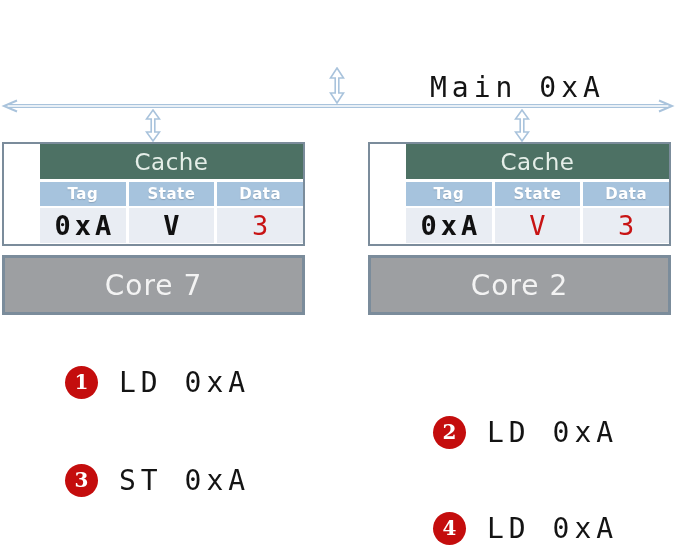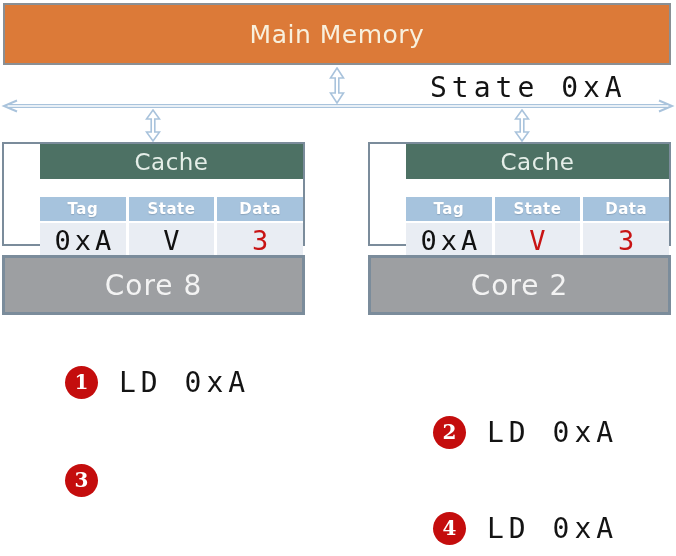--- a/index.html
+++ b/index.html
@@ -34,37 +34,37 @@
   .cache{
     position:absolute;top:142px;width:303px;height:104px;
     border:2px solid var(--box-border);background:#ffffff;padding-left:36px;
   }
   .cache-title{
     height:35px;background:var(--cache-title-fill);
     display:flex;align-items:center;justify-content:center;
     color:#e5eee8;font-size:23px;letter-spacing:.5px;
   }
   .cache-grid{
-    margin-top:18px;display:grid;grid-template-columns:1fr 1fr 1fr;
+    margin-top:3px;display:grid;grid-template-columns:1fr 1fr 1fr;
     grid-template-rows:24px 35px;gap:2px 3px;background:#ffffff;
   }
   .hcell{
     background:var(--table-header-fill);color:#ffffff;
     font-size:15px;font-weight:bold;letter-spacing:.5px;
     display:flex;align-items:center;justify-content:center;
     text-shadow:0 1px 1px rgba(90,110,130,.35);
   }
   .dcell{
     background:var(--table-row-fill);
     font-family:"DejaVu Sans Mono",monospace;font-size:27px;letter-spacing:4px;
     display:flex;align-items:center;justify-content:center;
     color:#111;text-indent:4px;
   }
   .dcell[data-color="red"]{color:var(--highlight-red);}
-  .dcell[data-color="black"]{color:#111;}
+  .dcell[data-color="black"]{color:#111;font-weight:bold;}
   .core{
     position:absolute;top:255px;width:303px;height:60px;
     background:var(--core-fill);border:3px solid var(--box-border);
     display:flex;align-items:center;justify-content:center;
   }
   .core span{color:#f3f3f3;font-size:28px;letter-spacing:1px;}
   .cache-left,.core-left{left:2px;}
   .cache-right,.core-right{left:368px;}
   .op{
     position:absolute;display:flex;align-items:center;gap:21px;height:34px;
@@ -82,36 +82,33 @@
   #op-1{left:65px;top:365px;}
   #op-2{left:433px;top:415px;}
   #op-3{left:65px;top:463px;}
   #op-4{left:433px;top:511px;}
 </style>
 </head>
 <body>
 
 <div class="stage">
 
-  <div class="memory">
-    <span>Main Memory</span>
-  </div>
 
   <svg class="svgabs" style="left:329px;top:67px" width="16" height="37" viewBox="0 0 16 37">
     <path d="M8,1 L14.5,11 L9.8,11 L9.8,26 L14.5,26 L8,36 L1.5,26 L6.2,26 L6.2,11 L1.5,11 Z" fill="#ffffff" stroke="#a9c3dc" stroke-width="1.6"></path>
   </svg>
 
   <svg class="svgabs" style="left:0;top:99px" width="676" height="14" viewBox="0 0 676 14">
     <line x1="9" y1="5.6" x2="667" y2="5.6" stroke="#a9c3dc" stroke-width="1.4"></line>
     <line x1="9" y1="8.4" x2="667" y2="8.4" stroke="#a9c3dc" stroke-width="1.4"></line>
     <path d="M17,1.5 L4,7 L17,12.5" fill="none" stroke="#a9c3dc" stroke-width="2"></path>
     <path d="M659,1.5 L672,7 L659,12.5" fill="none" stroke="#a9c3dc" stroke-width="2"></path>
   </svg>
 
-  <div class="bus-label">State 0xA</div>
+  <div class="bus-label">Main 0xA</div>
 
   <svg class="svgabs" style="left:145px;top:109px" width="16" height="33" viewBox="0 0 16 33">
     <path d="M8,1 L14.5,10 L9.8,10 L9.8,23 L14.5,23 L8,32 L1.5,23 L6.2,23 L6.2,10 L1.5,10 Z" fill="#ffffff" stroke="#a9c3dc" stroke-width="1.6"></path>
   </svg>
 
   <svg class="svgabs" style="left:514px;top:109px" width="16" height="33" viewBox="0 0 16 33">
     <path d="M8,1 L14.5,10 L9.8,10 L9.8,23 L14.5,23 L8,32 L1.5,23 L6.2,23 L6.2,10 L1.5,10 Z" fill="#ffffff" stroke="#a9c3dc" stroke-width="1.6"></path>
   </svg>
 
   <div class="cache cache-left">
@@ -132,35 +129,36 @@
       <div class="hcell">Tag</div>
       <div class="hcell">State</div>
       <div class="hcell">Data</div>
       <div class="dcell" data-color="black">0xA</div>
       <div class="dcell" data-color="red">V</div>
       <div class="dcell" data-color="red">3</div>
     </div>
   </div>
 
   <div class="core core-left">
-    <span>Core 8</span>
+    <span>Core 7</span>
   </div>
   <div class="core core-right">
     <span>Core 2</span>
   </div>
 
   <div class="op" id="op-1">
     <div class="op-badge">1</div>
     <div class="op-text">LD 0xA</div>
   </div>
   <div class="op" id="op-2">
     <div class="op-badge">2</div>
     <div class="op-text">LD 0xA</div>
   </div>
   <div class="op" id="op-3">
     <div class="op-badge">3</div>
+    <div class="op-text">ST 0xA</div>
   </div>
   <div class="op" id="op-4">
     <div class="op-badge">4</div>
     <div class="op-text">LD 0xA</div>
   </div>
 
 </div>
 
 </body></html>

